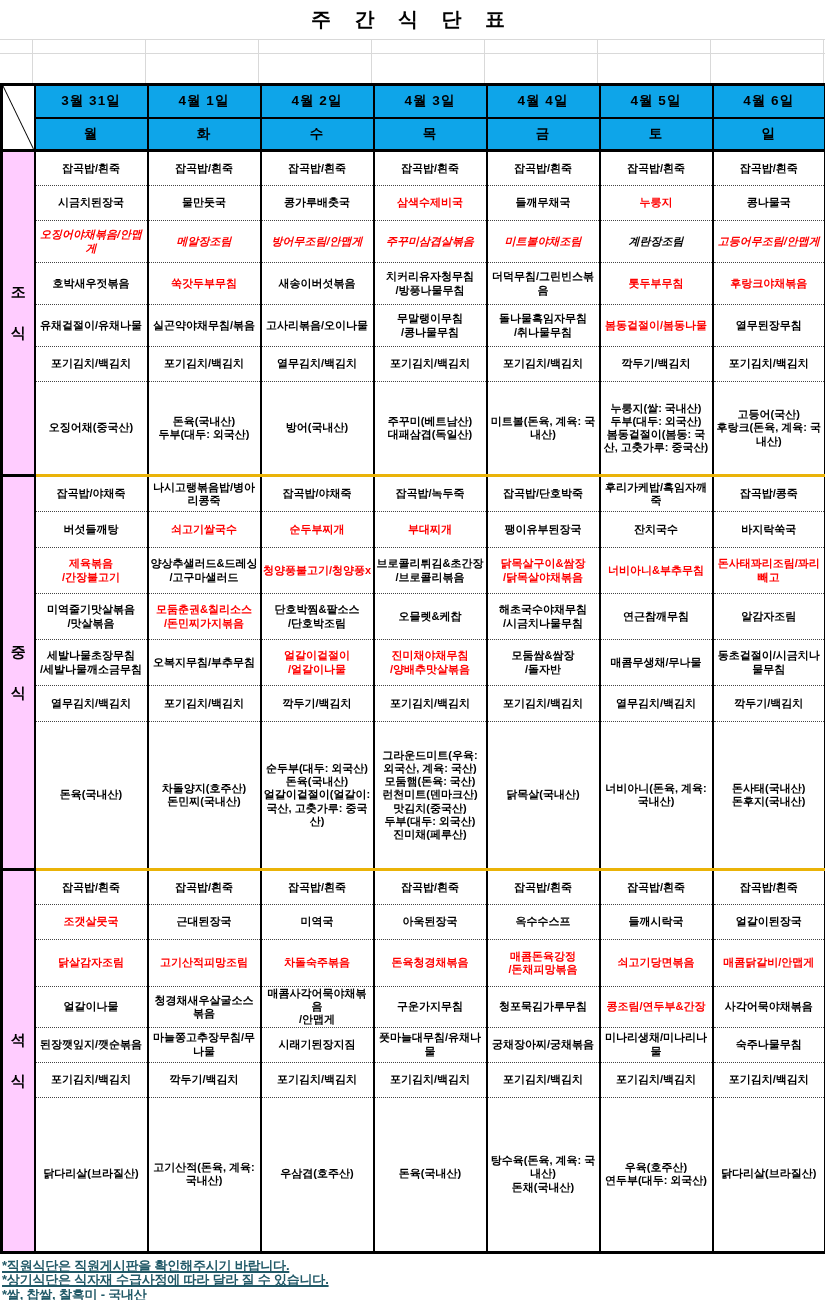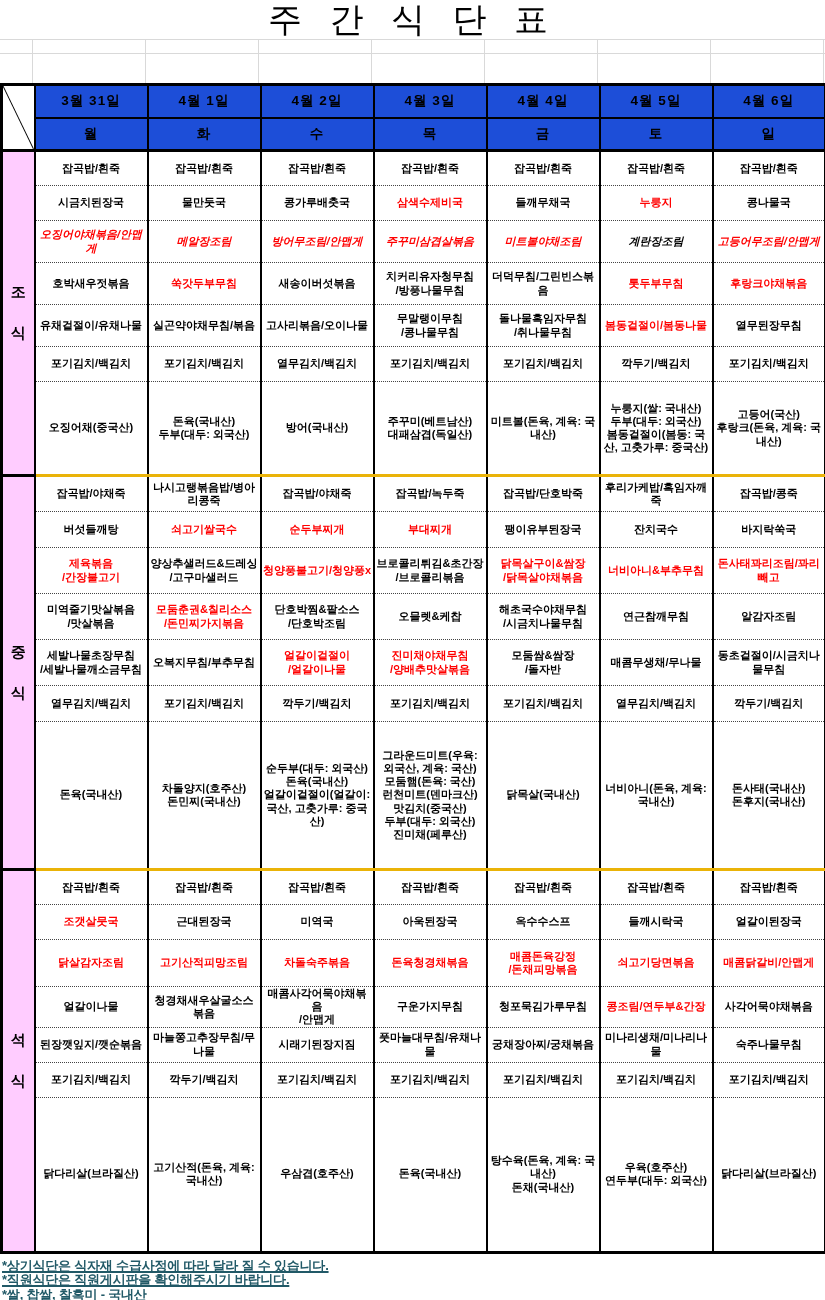--- a/index.html
+++ b/index.html
@@ -3,39 +3,39 @@
 <meta charset="utf-8">
 <style>
   html,body{margin:0;padding:0;}
   body{
     width:825px;height:1300px;background:#fff;overflow:hidden;
     font-family:"Liberation Sans","DejaVu Sans",sans-serif;
     font-weight:bold;color:#000;
   }
   .title{
     height:39px;display:flex;align-items:center;justify-content:center;
-    font-size:34px;font-weight:normal;letter-spacing:9px;
+    font-size:20px;font-weight:bold;letter-spacing:9px;
   }
   
   .gridrows{height:44px;}
   .gridrow{display:flex;border-top:1px solid #d9d9d9;box-sizing:border-box;}
   .gridrow .gcell{border-right:1px solid #d9d9d9;box-sizing:border-box;height:100%;}
   .gr-a{height:14px;}
   .gr-b{height:30px;}
 
   table.menu{
     width:824px;border-collapse:collapse;table-layout:fixed;
     border:3px solid #000;
   }
   th,td{
     font-weight:bold;text-align:center;vertical-align:middle;
     padding:0 1px;overflow:hidden;box-sizing:border-box;
   }
   th.hdr{
-    background:#1d4ed8;border:2px solid #000;
+    background:#0ea5e9;border:2px solid #000;
     font-size:13.5px;height:33px;letter-spacing:1px;
   }
   th.day{border-bottom:3px solid #000;}
   th.corner{
     background:#fff;border:2px solid #000;border-bottom:3px solid #000;
     position:relative;padding:0;
   }
   th.corner svg{position:absolute;left:0;top:0;width:100%;height:100%;display:block;}
   th.sec-label{
     background:#FFCCFF;border:2px solid #000;border-top:3px solid #000;
@@ -359,17 +359,17 @@
         <td class="menu-cell">탕수육(돈육, 계육: 국내산)
 돈채(국내산)</td>
         <td class="menu-cell">우육(호주산)
 연두부(대두: 외국산)</td>
         <td class="menu-cell">닭다리살(브라질산)</td>
       </tr>
     </tbody>
 </table>
 
 <div class="footnotes">
+  <div class="footnote">*직원식단은 직원게시판을 확인해주시기 바랍니다.</div>
   <div class="footnote">*상기식단은 식자재 수급사정에 따라 달라 질 수 있습니다.</div>
-  <div class="footnote">*직원식단은 직원게시판을 확인해주시기 바랍니다.</div>
   <div class="footnote">*쌀, 찹쌀, 찰흑미 - 국내산</div>
 
 </div>
 
 </body></html>

